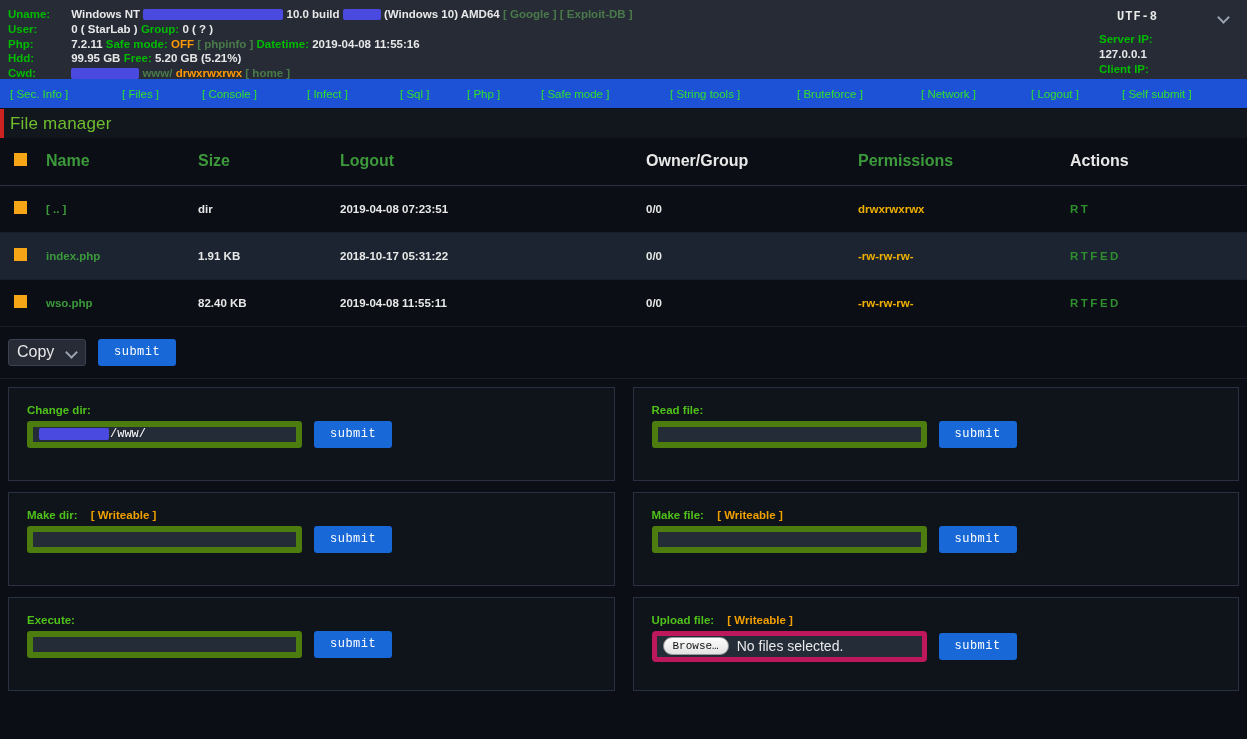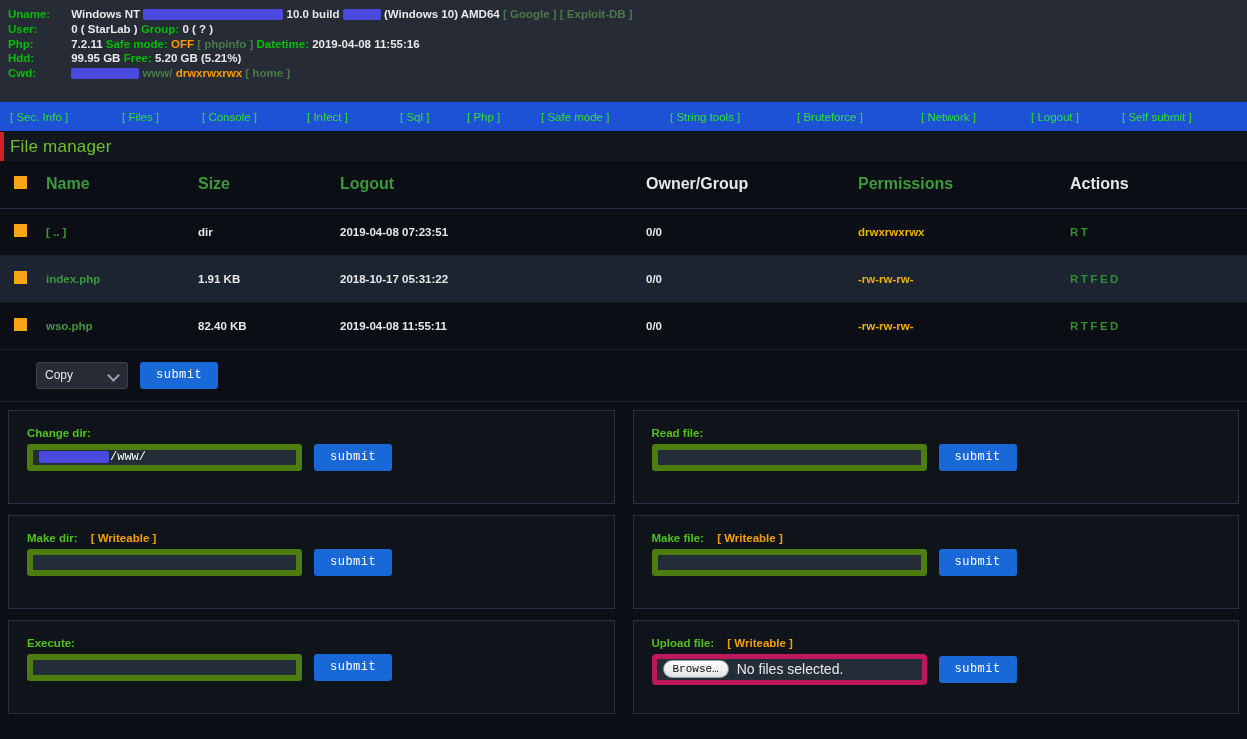--- a/index.html
+++ b/index.html
@@ -9,21 +9,21 @@
     width: 1247px; height: 739px;
     background: #0b0e14;
     font-family: "Liberation Sans", "DejaVu Sans", sans-serif;
     overflow: hidden;
   }
 
   
   .header {
     position: relative;
     background: #262b36;
-    height: 102px;
+    height: 79px;
     padding: 4px 8px 0 0;
   }
   .sysinfo {
     padding: 3px 0 0 8px;
     font-size: 11.5px;
     line-height: 14.8px;
     font-weight: bold;
   }
   .sysrow { white-space: nowrap; height: 14.8px; }
   .lbl {
@@ -169,32 +169,31 @@
   
   .actionbar {
     display: flex;
     align-items: center;
     gap: 12px;
     padding: 12px 0 12px 8px;
     background: #0b0e14;
     border-bottom: 1px solid #1a1f2a;
   }
   .sel {
-    width: 92px; height: 27px;
+    width: 78px; height: 27px;
     background: #262b36;
     border: 1px solid #3a4150;
     border-radius: 3px;
     color: #e8e8e8;
-    font-size: 12px;
+    font-size: 16px;
     font-family: "Liberation Sans", sans-serif;
     display: flex; align-items: center;
     justify-content: space-between;
     padding: 0 6px 0 8px;
     cursor: pointer;
-    margin-left: 28px;
   }
   .btn-submit {
     background: #1868d8;
     color: #ffffff;
     border: none;
     border-radius: 3px;
     font-family: "Liberation Mono", "DejaVu Sans Mono", monospace;
     font-size: 12px;
     height: 27px;
     padding: 0 16px;
@@ -316,20 +315,32 @@
     <div class="sysrow">
       <span class="lbl">Cwd:</span>
       <span class="redact r3"></span>
       <span class="lnk-dim">www/</span>
       <span class="orange">drwxrwxrwx</span>
       <span class="lnk-dim">[ home ]</span>
     </div>
 
   </div>
 
+  <div class="rightinfo">
+    <div class="charset-sel">
+      <span>UTF-8</span>
+      <span class="chev"></span>
+    </div>
+    <div class="ipblock">
+      <div class="k">Server IP:</div>
+      <div class="v">127.0.0.1</div>
+      <div class="k">Client IP:</div>
+      <div class="v">::1</div>
+    </div>
+  </div>
 </div>
 
 <div class="nav" id="nav-root" style="position: relative;">
     <a class="nav-item" style="position: absolute; left: 8px;">[ Sec. Info ]</a>
     <a class="nav-item" style="position: absolute; left: 120px;">[ Files ]</a>
     <a class="nav-item" style="position: absolute; left: 200px;">[ Console ]</a>
     <a class="nav-item" style="position: absolute; left: 305px;">[ Infect ]</a>
     <a class="nav-item" style="position: absolute; left: 398px;">[ Sql ]</a>
     <a class="nav-item" style="position: absolute; left: 465px;">[ Php ]</a>
     <a class="nav-item" style="position: absolute; left: 539px;">[ Safe mode ]</a>

